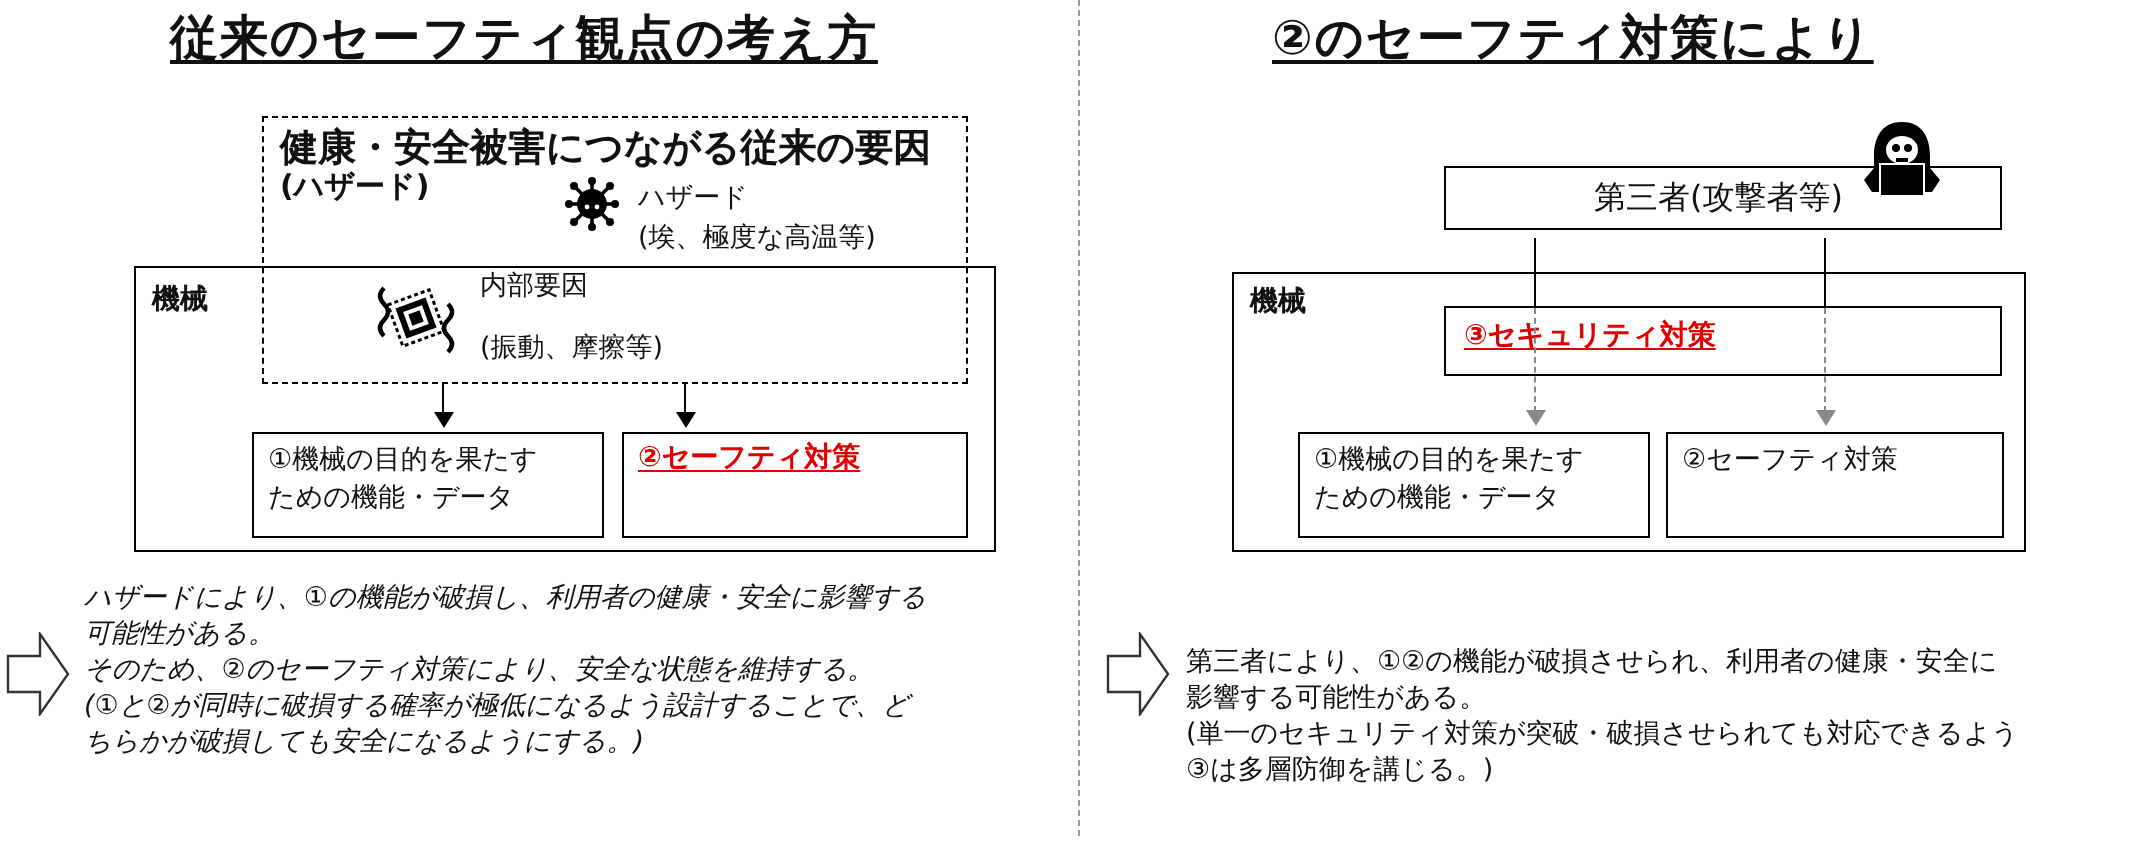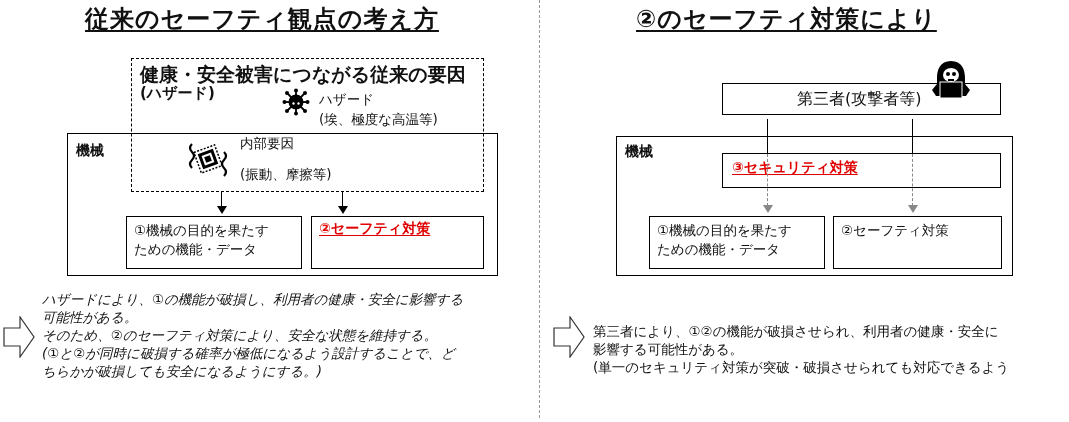--- a/index.html
+++ b/index.html
@@ -141,13 +141,14 @@
 
 <div class="abs" style="left:553px; top:316px; width:32px; height:42px;">
   <svg width="32" height="42" viewBox="0 0 32 42">
     <polygon points="1,12 17,12 17,1 31,21 17,41 17,30 1,30" fill="#fff" stroke="#333" stroke-width="1.2"></polygon>
   </svg>
 </div>
 <div class="abs" style="left:593px; top:306px;margin-top:16px;">
   <div class="para">第三者により、①②の機能が破損させられ、利用者の健康・安全に</div>
   <div class="para">影響する可能性がある。</div>
   <div class="para">(単一のセキュリティ対策が突破・破損させられても対応できるよう</div>
+  <div class="para">③は多層防御を講じる。)</div>
 </div>
 
 </body></html>

